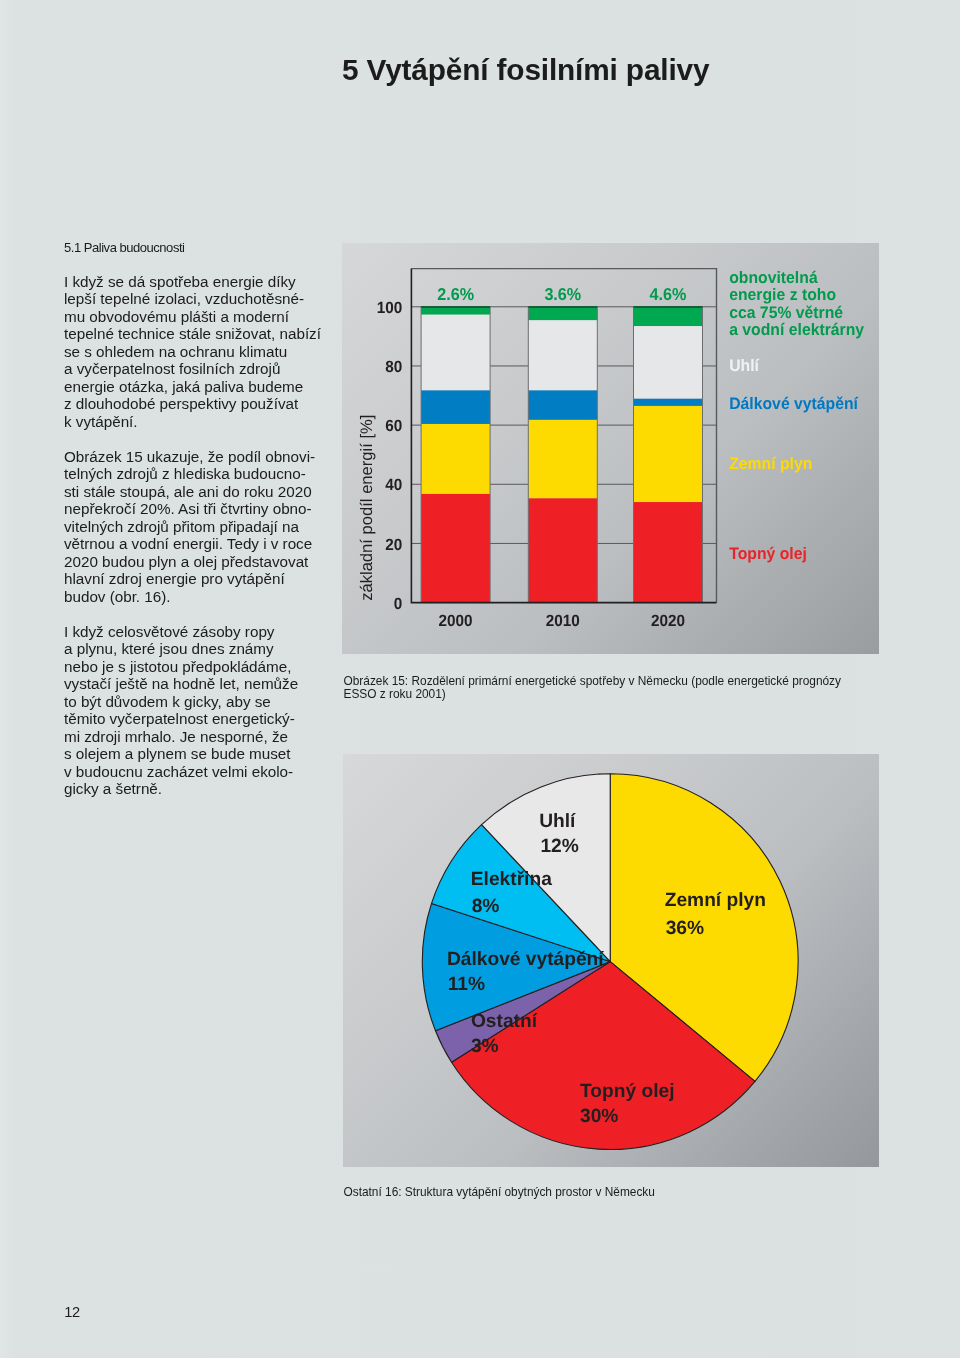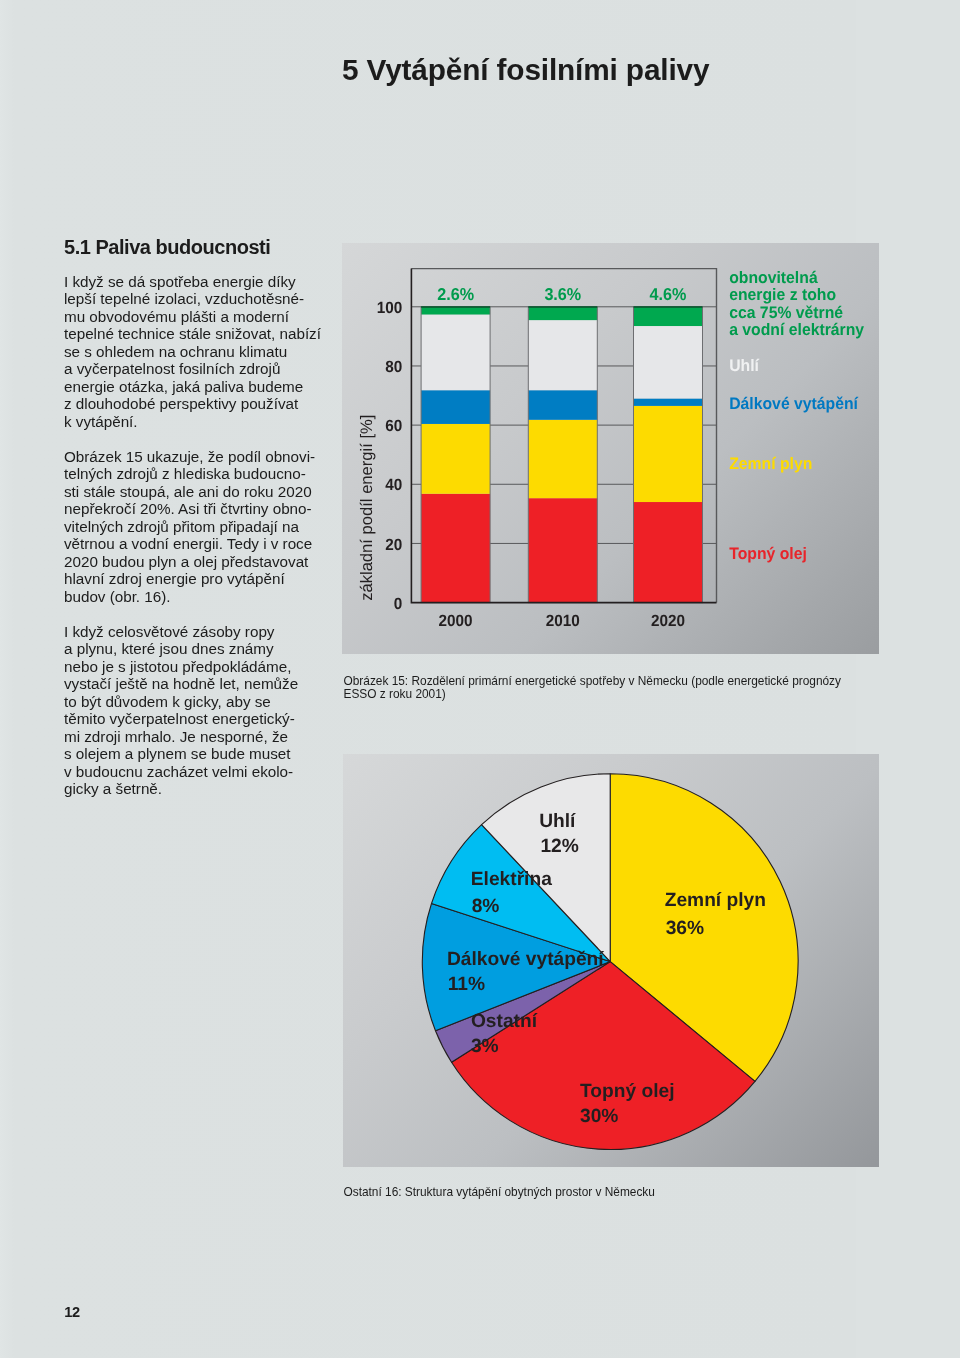--- a/index.html
+++ b/index.html
@@ -10,41 +10,41 @@
        -webkit-font-smoothing:antialiased;}
   .page{position:relative;width:856px;height:1358px;
         background:linear-gradient(to right,#e0e5e5 0px,#dce1e1 14px,#dbe0e0 100%);}
 
   
   #title{position:absolute;left:342px;top:55px;font-size:29.8px;font-weight:bold;
          letter-spacing:-0.15px;line-height:1;white-space:nowrap;}
 
   
   .col{position:absolute;left:64px;top:239px;width:290px;}
-  .subhead{font-size:20px;font-weight:bold;line-height:17.5px;margin:0 0 16.2px 0;letter-spacing:-0.47px;white-space:nowrap;}
+  .subhead{font-size:13px;font-weight:normal;line-height:17.5px;margin:0 0 16.2px 0;letter-spacing:-0.47px;white-space:nowrap;}
   .para{font-size:15.25px;line-height:17.5px;margin:0 0 17.5px 0;letter-spacing:-0.02px;}
   .para:last-child{margin-bottom:0;}
   .tline{display:block;white-space:nowrap;}
 
   
   .figbox{position:absolute;overflow:hidden;}
   #fig15{left:342px;top:243px;width:537px;height:411px;
          background:linear-gradient(135deg,#d5d7d8 0%,#c8cacc 35%,#bbbec1 62%,#9a9da0 100%);}
   #fig16{left:343px;top:754px;width:536px;height:413px;
          background:linear-gradient(135deg,#d6d8d9 0%,#c9cbcd 32%,#bcbfc2 58%,#94979b 100%);}
   .caption{position:absolute;font-size:11.9px;line-height:12.9px;letter-spacing:-0.01px;color:#1c1c1c;width:520px;}
   .caption b{font-weight:normal;}
   .capline{display:block;white-space:nowrap;}
   svg text{-webkit-font-smoothing:antialiased;text-rendering:geometricPrecision;}
   svg{transform:translateZ(0);}
   #title,.col,.caption,#pagenum{transform:translateZ(0);}
   body *{-webkit-font-smoothing:antialiased;}
   svg{shape-rendering:auto;}
 
-  #pagenum{position:absolute;left:64.3px;top:1304.6px;font-size:14.6px;font-weight:bold;line-height:14.6px;letter-spacing:-0.4px;text-align:center;}
+  #pagenum{position:absolute;left:64.3px;top:1304.6px;font-size:14.6px;font-weight:normal;line-height:14.6px;letter-spacing:-0.4px;text-align:center;}
 </style>
 </head>
 <body>
 
 <div class="page">
 
   <div id="title">5 Vytápění fosilními palivy</div>
 
   <div class="col">
     <div class="subhead">5.1 Paliva budoucnosti</div>

